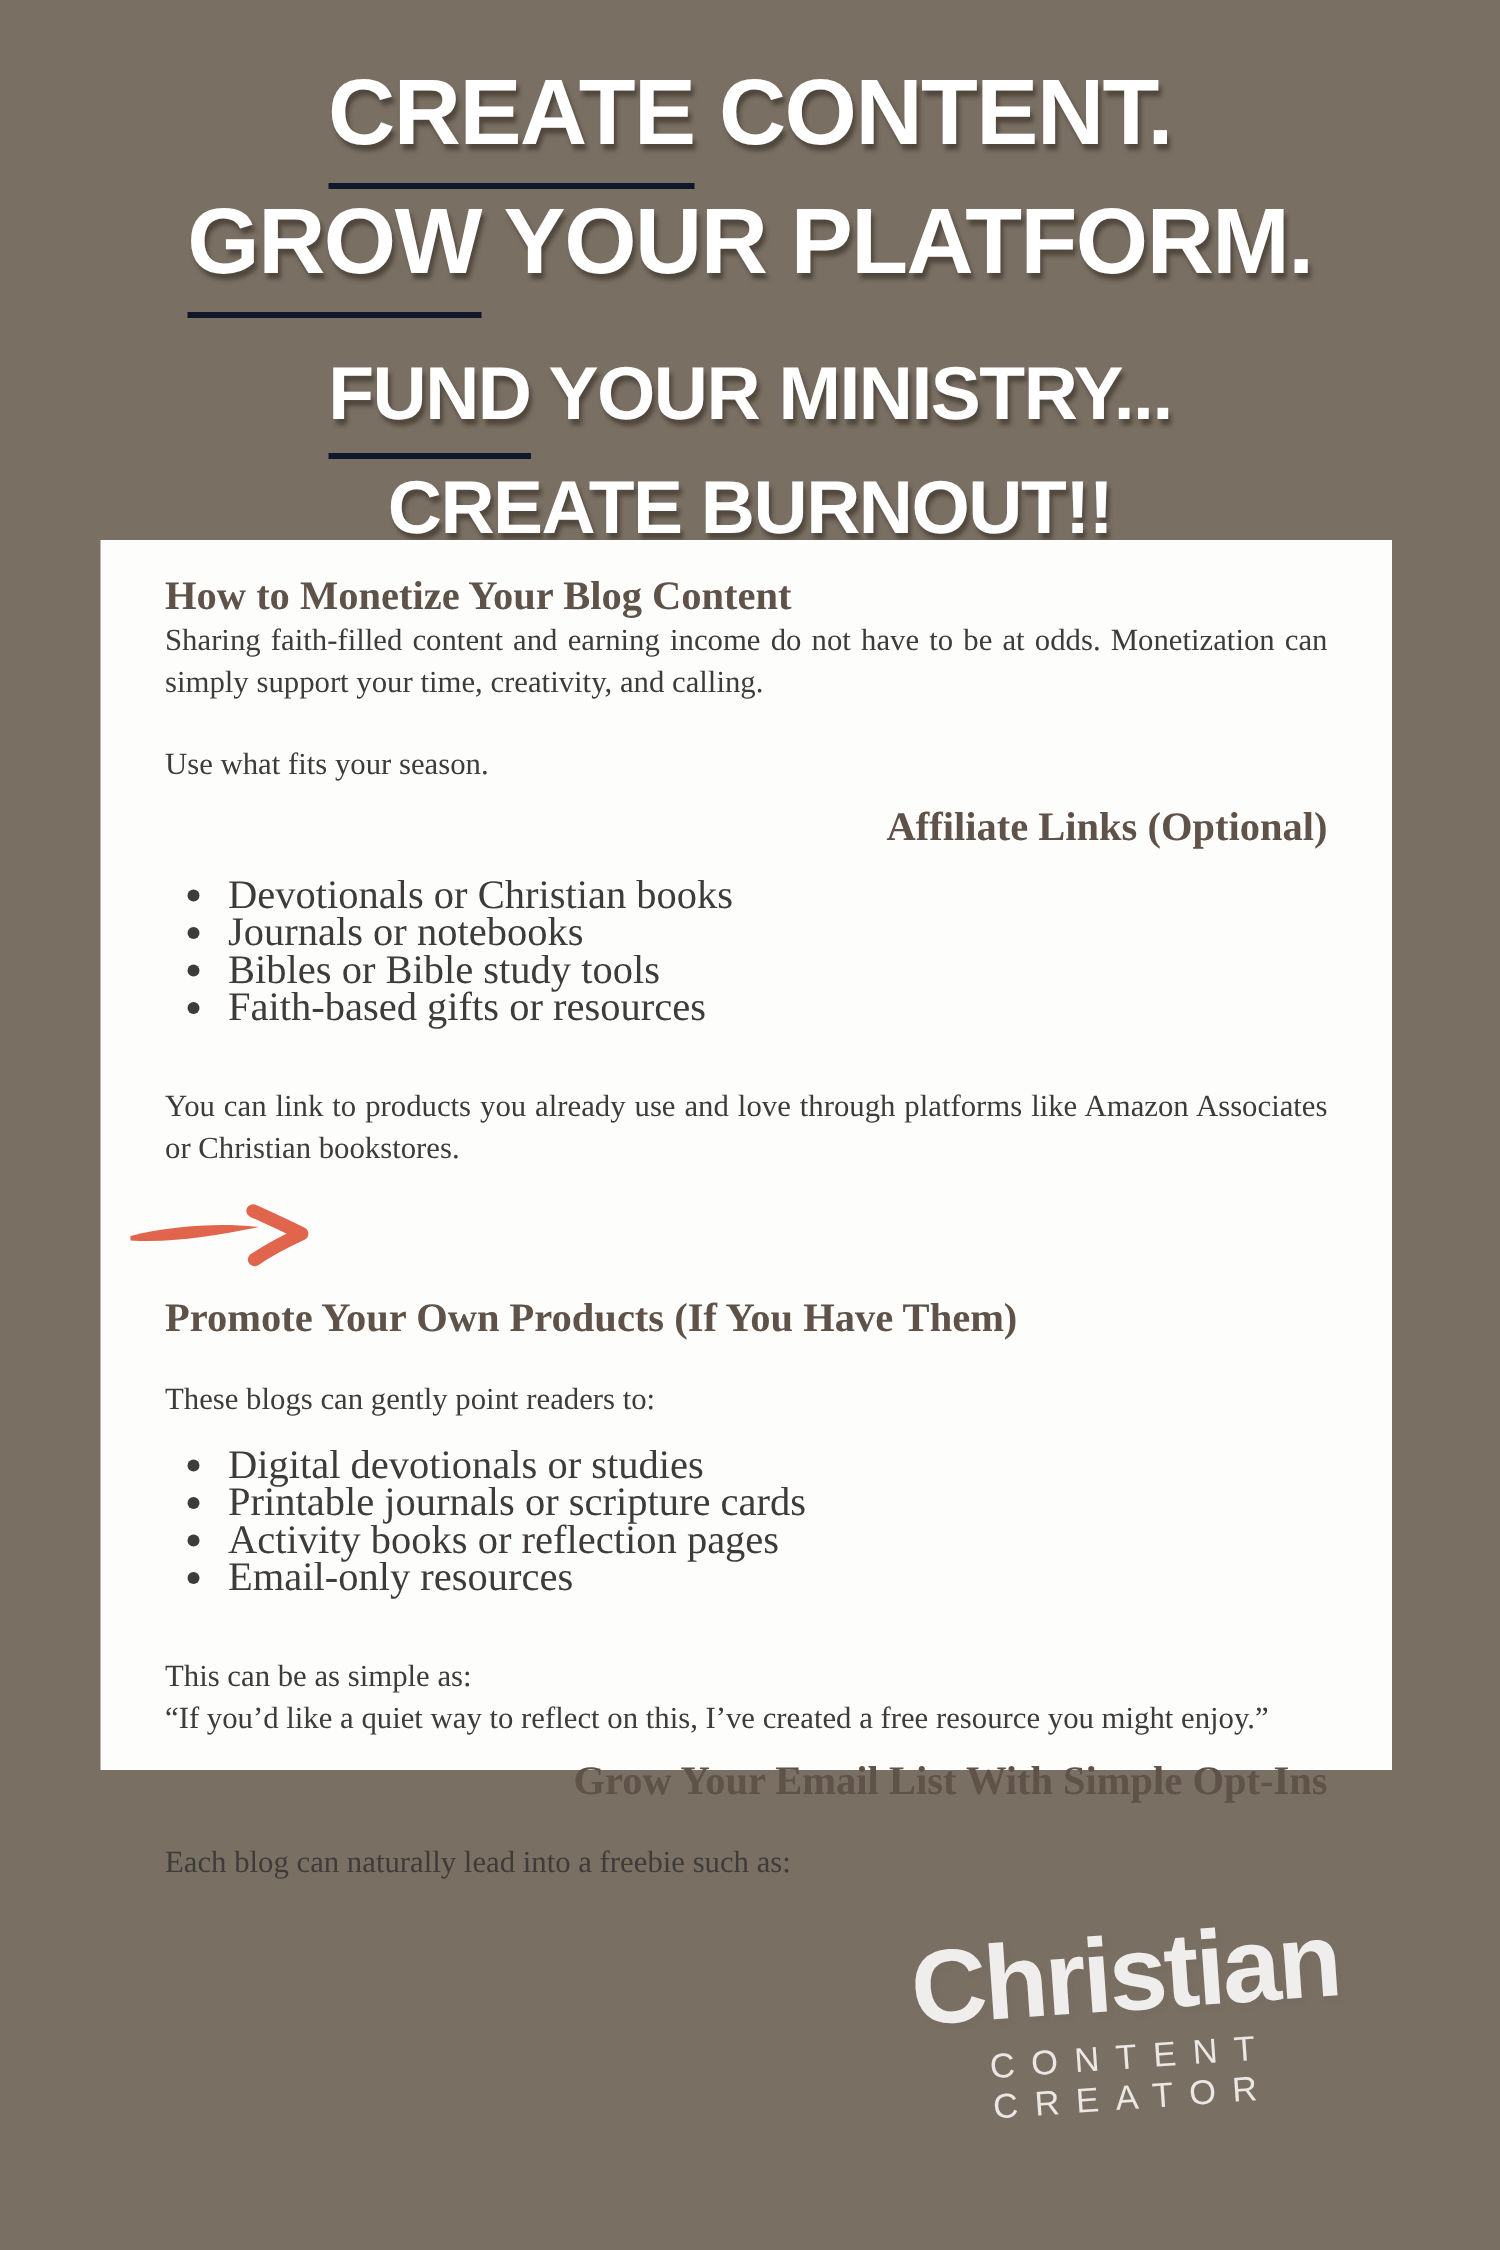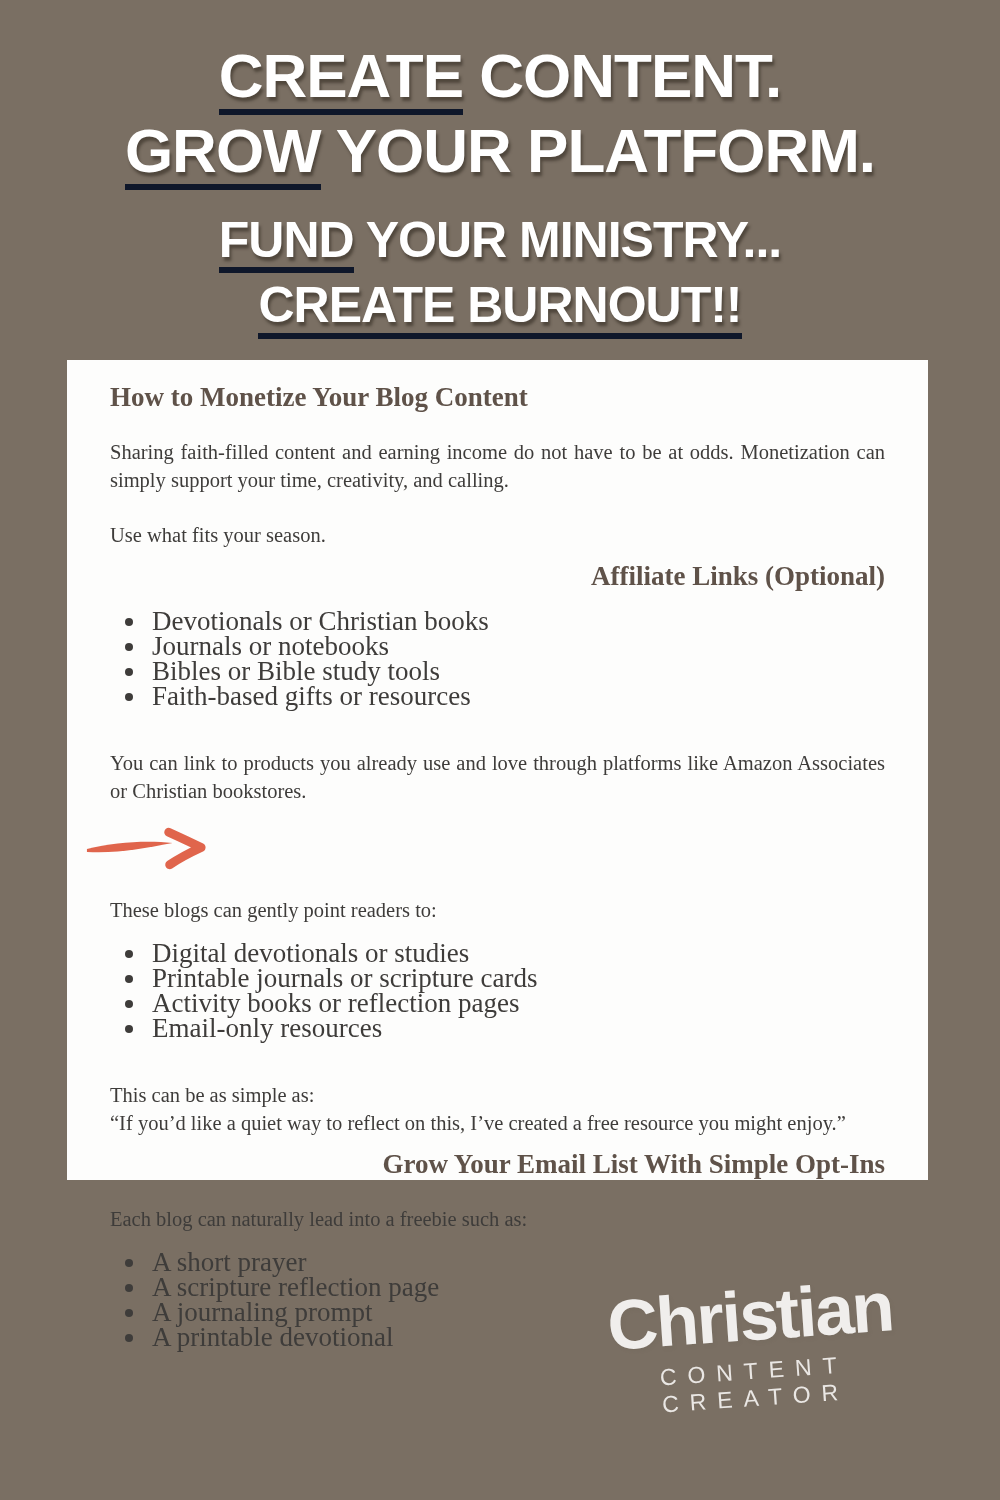--- a/index.html
+++ b/index.html
@@ -16,21 +16,21 @@
     position:absolute; top:40px; left:0; width:100%;
     text-align:center; color:#ffffff; font-weight:bold;
   }
   .h-line {
     text-shadow:2px 4px 3px rgba(46,38,30,0.55);
     letter-spacing:-1px; white-space:nowrap;
   }
   .h-big   { font-size:62px; line-height:72px; }
   .h-small { font-size:50px; line-height:64px; }
   .h-gap   { height:18px; }
-  .u-word  { border-bottom:6px solid #0f172a; padding-bottom:3px; display:inline-block; line-height:0.95; }
+  .u-word  { border-bottom:4px solid #0f172a; padding-bottom:16px; display:inline-block; line-height:0.95; }
 
   
   .card {
     position:absolute; left:67px; top:360px; width:861px; height:820px;
     background:#fdfdfc; padding:21px 43px 0 43px;
     font-family:"Liberation Serif", serif; color:#3e3c3a;
   }
   .doc-h {
     color:#5f5249; font-weight:bold; font-size:27px; line-height:32px;
     font-family:"Liberation Serif", serif;
@@ -38,21 +38,21 @@
   .doc-p {
     font-size:20.5px; line-height:28px; text-align:justify;
   }
   .card ul {
     margin:17px 0 0 0; padding-left:38px; list-style:disc;
   }
   .card li {
     font-size:27px; line-height:25px; padding-left:4px;
   }
   .mt-title  { margin-top:0; }
-  .mt-para   { margin-top:25px; }
+  .mt-para   { }
   .mt-season { margin-top:27px; }
   .mt-head   { margin-top:11px;text-align:right; }
   .mt-lead   { margin-top:25px; }
   .mt-note   { margin-top:40px; }
 
   
   .callout {
     display:flex; align-items:center; margin-top:20px; margin-left:-26px;
   }
   .callout svg { width:128px; height:46px; flex:none; }
@@ -105,38 +105,33 @@
     </ul>
     <p class="doc-p mt-note">You can link to products you already use and love through platforms like Amazon Associates or Christian bookstores.</p>
 
     <div class="callout">
       <svg viewBox="0 0 130 46" aria-hidden="true">
         <path d="M3 24 C 32 17, 64 15, 90 18 C 64 23, 32 29, 3 27 Z" fill="#e0654c"></path>
         <path d="M86 7 C 97 12, 108 17, 119 22.5 C 107 28, 96 34, 87 40" stroke="#e0654c" stroke-width="9" fill="none" stroke-linecap="round" stroke-linejoin="round"></path>
       </svg>
     </div>
 
+    <div class="doc-h" style="margin-top:16px;">Promote Your Own Products (If You Have Them)</div>
     <p class="doc-p mt-lead">These blogs can gently point readers to:</p>
     <ul>
       <li>Digital devotionals or studies</li>
       <li>Printable journals or scripture cards</li>
       <li>Activity books or reflection pages</li>
       <li>Email-only resources</li>
     </ul>
     <p class="doc-p mt-note">This can be as simple as:</p>
     <p class="doc-p">“If you’d like a quiet way to reflect on this, I’ve created a free resource you might enjoy.”</p>
 
     <div class="doc-h mt-head">Grow Your Email List With Simple Opt-Ins</div>
     <p class="doc-p mt-lead">Each blog can naturally lead into a freebie such as:</p>
-    <ul>
-      <li>A short prayer</li>
-      <li>A scripture reflection page</li>
-      <li>A journaling prompt</li>
-      <li>A printable devotional</li>
-    </ul>
 
     <div class="watermark">
       <div class="wm-brand">Christian</div>
       <div class="wm-tag">CONTENT CREATOR</div>
     </div>
 
   </div>
 </div>
 
 </body></html>

